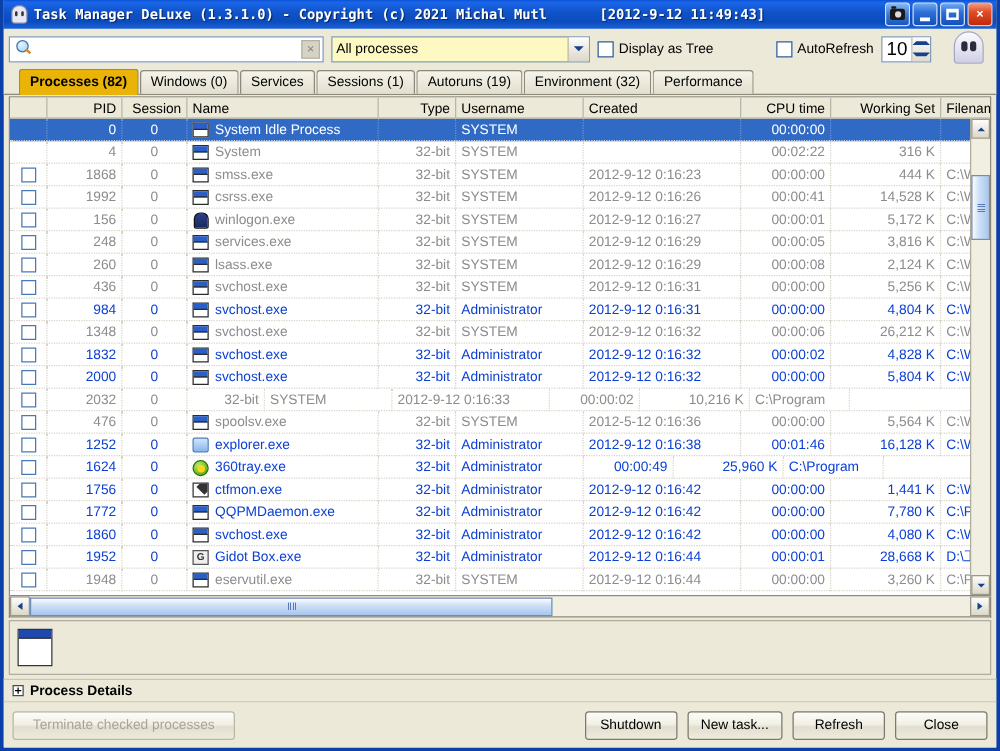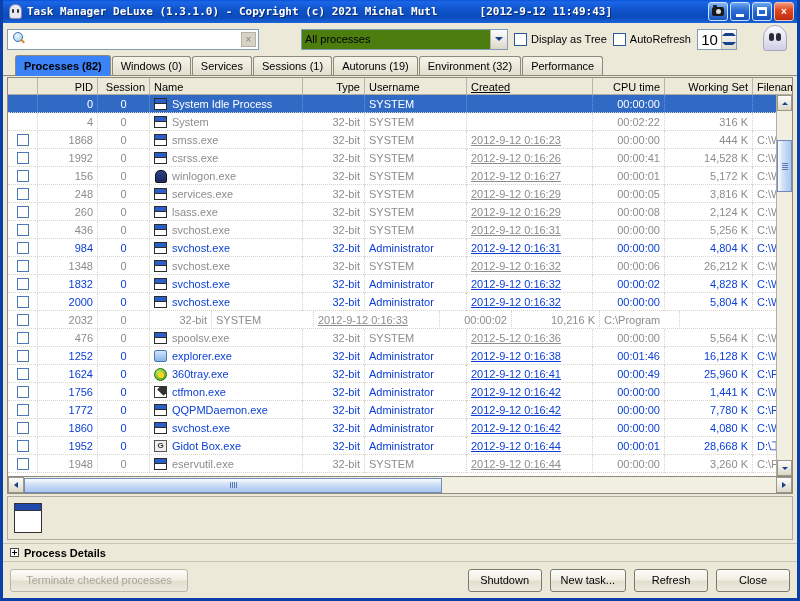--- a/index.html
+++ b/index.html
@@ -106,24 +106,23 @@
     font-family: "Liberation Sans", sans-serif; height: 17px;
   }
   .clear-btn {
     width: 15px; height: 15px; flex: 0 0 15px;
     background: #d6d3c4; border: 1px solid #b5b2a4;
     color: #85827a; font-size: 10px; line-height: 13px; text-align: center;
     cursor: pointer;
   }
   .combo {
     flex: 0 0 207px; height: 21px;
-    background: #4d7c0f; border: 1px solid #7f9db9;
+    background: #fef9c3; border: 1px solid #7f9db9;
     display: flex; align-items: center; position: relative;
     padding-left: 3px;
-    margin-left: 36px;
   }
   .combo-text { flex: 1; font-size: 11px; color: #000; }
   .combo-arrow {
     width: 17px; height: 19px; background: linear-gradient(180deg,#fdfdfd,#dcd7c8);
     border-left: 1px solid #b9b5a6;
     display: flex; align-items: center; justify-content: center;
   }
   .caret-dn { width: 0; height: 0; border-left: 4px solid transparent; border-right: 4px solid transparent; border-top: 4px solid #15428b; }
   .chk-wrap { display: flex; align-items: center; gap: 4px; font-size: 11px; }
   .chkbox {
@@ -171,21 +170,21 @@
     height: 19px; padding: 0 8px;
     display: flex; align-items: center;
     font-size: 11px;
     background: linear-gradient(180deg,#f6f4ea,#e2dfcf);
     border: 1px solid #8d8a7c; border-bottom: none;
     border-radius: 3px 3px 0 0;
     cursor: pointer; white-space: nowrap;
   }
   .tab.active {
     height: 21px; font-weight: bold;
-    background: #3b82f6;
+    background: #eab308;
     border-color: #8d8a7c;
     margin-bottom: -1px;
     position: relative; z-index: 2;
   }
   
   .gridwrap {
     flex: 1 1 auto; margin: 1px 4px 0 4px;
     border: 1px solid #8d8a7c; background: #fff;
     display: flex; flex-direction: column; overflow: hidden;
     position: relative;
@@ -212,21 +211,21 @@
     overflow: hidden; white-space: nowrap;
     border-right: 1px dotted #d7d4c8;
   }
   .grow.sel .gc { border-right-color: rgba(255,255,255,0.28); }
   .c-chk { width: 30px; flex: 0 0 30px; display:flex; align-items:center; justify-content:center; }
   .c-pid { width: 60px; flex: 0 0 60px; text-align: right; }
   .c-ses { width: 52px; flex: 0 0 52px; text-align: center; }
   .c-name { width: 153px; flex: 0 0 153px; display: flex; align-items: center; gap: 4px; }
   .c-type { width: 62px; flex: 0 0 62px; text-align: right; }
   .c-user { width: 102px; flex: 0 0 102px; }
-  .c-created { width: 126px; flex: 0 0 126px; text-decoration: underline; }
+  .c-created { width: 126px; flex: 0 0 126px; }
   .c-cpu { width: 72px; flex: 0 0 72px; text-align: right; }
   .c-ws { width: 88px; flex: 0 0 88px; text-align: right; }
   .c-file { width: 80px; flex: 0 0 80px; }
   .rowchk {
     width: 12px; height: 12px; background: #fff; border: 1px solid #4a78b5; cursor: pointer;
   }
   .picon { width: 14px; height: 14px; flex: 0 0 14px; position: relative; }
   .ic-win {
     width: 13px; height: 12px; background: #fff; border: 1px solid #2b2b2b; margin-top: 1px;
   }
@@ -371,21 +370,21 @@
     <div class="combo">
       <div class="combo-text">All processes</div>
       <div class="combo-arrow">
           <div class="caret-dn"></div>
         </div>
     </div>
     <div class="chk-wrap">
       <div class="chkbox"></div>
       <span>Display as Tree</span>
     </div>
-    <div class="chk-wrap" style="">
+    <div class="chk-wrap" style="margin-left:44px">
       <div class="chkbox"></div>
       <span>AutoRefresh</span>
     </div>
     <div class="spin">
       <div class="spin-val">10</div>
       <div class="spin-btns">
         <div>
             <div class="up-a"></div>
           </div>
         <div>
@@ -738,21 +737,20 @@
           <div class="gc c-pid r-admin">1624</div>
           <div class="gc c-ses r-admin">0</div>
           <div class="gc c-name r-admin">
             <span class="picon">
               <span class="ic-green" style="display: block;"></span>
             </span>
             <span>360tray.exe</span>
           </div>
           <div class="gc c-type r-admin">32-bit</div>
           <div class="gc c-user r-admin">Administrator</div>
-          <div class="gc c-created r-admin">2012-9-12 0:16:41</div>
           <div class="gc c-cpu r-admin">00:00:49</div>
           <div class="gc c-ws r-admin">25,960 K</div>
           <div class="gc c-file r-admin">C:\Program</div>
         </div>
         <div class="grow">
           <div class="gc c-chk">
             <span class="rowchk"></span>
           </div>
           <div class="gc c-pid r-admin">1756</div>
           <div class="gc c-ses r-admin">0</div>

